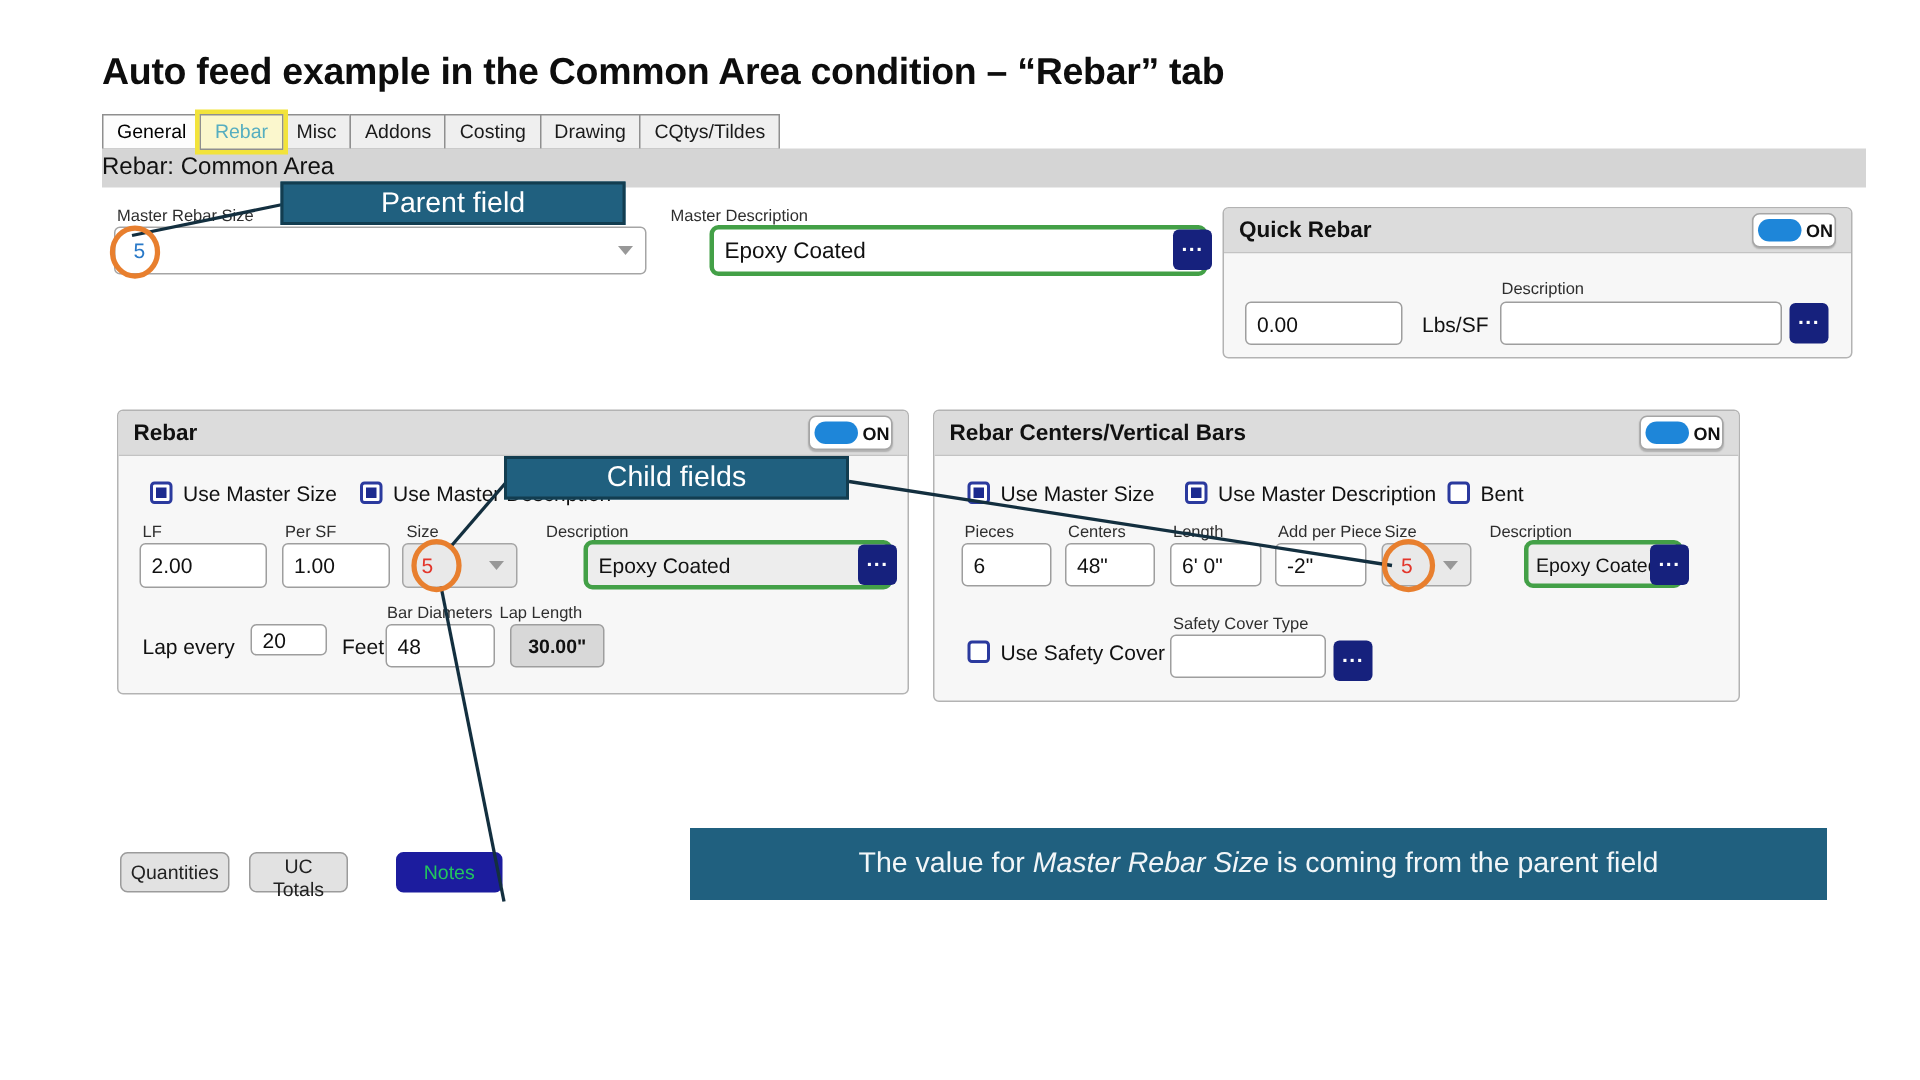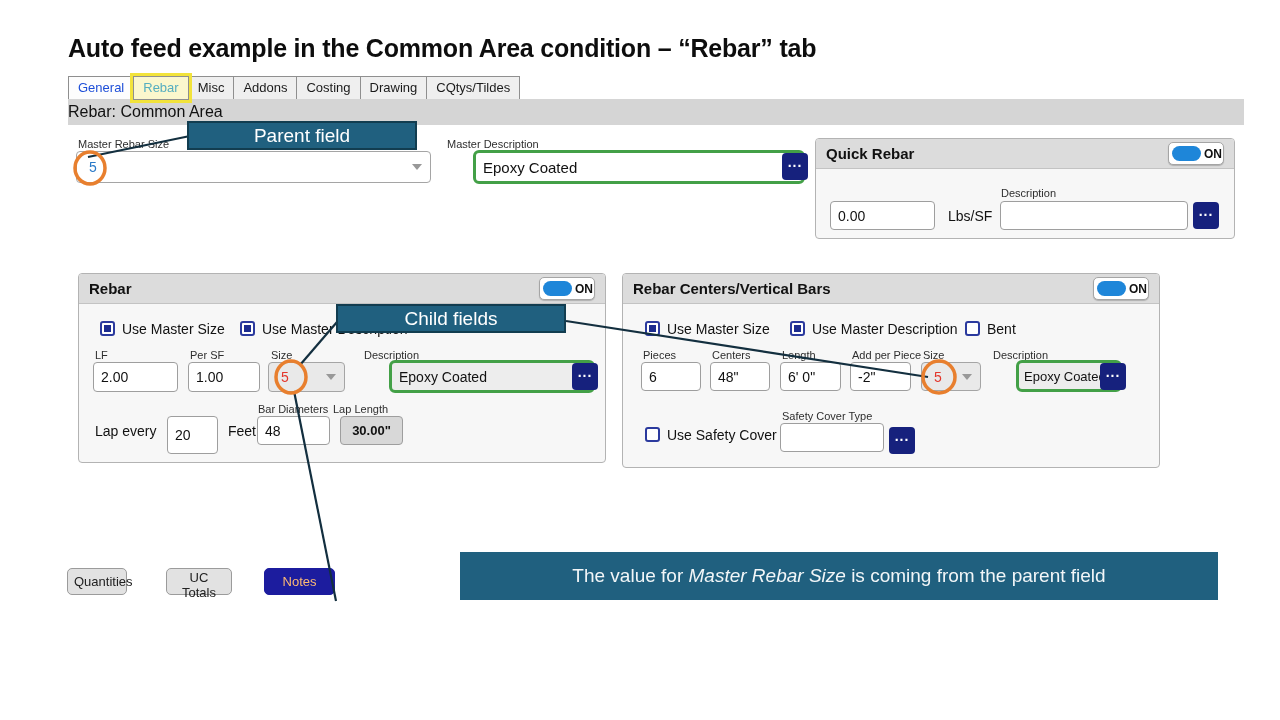--- a/index.html
+++ b/index.html
@@ -6,21 +6,21 @@
   .canvas{position:relative;width:1280px;height:720px;background:#fff;
           font-family:"Liberation Sans",sans-serif;overflow:hidden;}
 
   .slide-title{position:absolute;left:68px;top:34px;font-size:25px;font-weight:bold;color:#0d0d0d;
                letter-spacing:-0.2px;white-space:nowrap;}
 
   
   .tabbar{position:absolute;left:68px;top:76px;display:flex;}
   .tab{height:22px;line-height:22px;padding:0 9px;font-size:13px;background:#efefef;
        border:1px solid #8f8f8f;margin-left:-1px;color:#1a1a1a;white-space:nowrap;cursor:pointer;}
-  .tab.t-general{background:#fdfdfd;color:#1d4ed8;margin-left:0;}
+  .tab.t-general{background:#fdfdfd;color:#000000;margin-left:0;}
   .tab.t-rebar{background:#fbf7cd;color:#56aec0;outline:3px solid #f2e33b;z-index:3;position:relative;}
 
   .graybar{position:absolute;left:68px;top:99px;width:1176px;height:26px;background:#d5d5d5;
            color:#111;font-size:16px;line-height:26px;box-sizing:border-box;}
 
   .small-label{position:absolute;font-size:11px;color:#2e2e2e;white-space:nowrap;}
   .plain-label{position:absolute;font-size:14px;color:#111;white-space:nowrap;}
 
   input.tbox{position:absolute;background:#fff;border:1px solid #9e9e9e;border-radius:4px;
              font-size:14px;color:#111;padding:0 7px;box-sizing:border-box;
@@ -56,21 +56,21 @@
       cursor:pointer;}
   .cb .inner{width:7px;height:7px;background:#1c2b8f;}
   .cb-label{position:absolute;font-size:14px;color:#111;white-space:nowrap;}
 
   .robox{position:absolute;background:#d8d8d8;border:1px solid #9e9e9e;border-radius:4px;
          font-size:13px;font-weight:bold;color:#111;display:flex;align-items:center;
          justify-content:center;box-sizing:border-box;}
 
   .gbtn{position:absolute;height:27px;background:#e2e2e2;border:1px solid #9b9b9b;border-radius:5px;
         font-size:13px;color:#222;font-family:"Liberation Sans",sans-serif;cursor:pointer;}
-  .gbtn.navy{background:#1c1c9e;color:#fdba74;border-color:#1c1c9e;}
+  .gbtn.navy{background:#1c1c9e;color:#22c55e;border-color:#1c1c9e;}
 
   .annot-box{position:absolute;background:#20607f;border:2px solid #123d50;color:#fff;
              font-size:19px;display:flex;align-items:center;justify-content:center;z-index:6;
              box-sizing:border-box;}
   .callout{position:absolute;left:460px;top:552px;width:758px;height:48px;background:#20607f;
            color:#f2f6f8;font-size:19px;display:flex;align-items:center;justify-content:center;
            white-space:pre;}
   .overlay{position:absolute;left:0;top:0;width:1280px;height:720px;z-index:5;pointer-events:none;}
 </style>
 </head>
@@ -141,21 +141,21 @@
   <div class="small-label" style="left:271px;top:349px;">Size</div>
   <div class="combo disabled" style="left:268px;top:362px;width:77px;height:30px;">
     <span class="val red">5</span>
     <span class="arrow"></span>
   </div>
   <div class="small-label" style="left:364px;top:349px;">Description</div>
   <input class="tbox greenbox red" style="left: 361px; top: 360px; width: 206px; height: 33px; background: rgb(237, 237, 237);" value="Epoxy Coated">
   <button class="dots" style="left:572px;top:363px;">...</button>
 
   <div class="plain-label" style="left:95px;top:423px;">Lap every</div>
-  <input class="tbox" style="left: 167px; top: 416px; width: 51px; height: 38px;" value="20">
+  <input class="tbox" style="left: 167px; top: 416px; width: 51px; height: 21px;" value="20">
   <div class="plain-label" style="left:228px;top:423px;">Feet</div>
   <div class="small-label" style="left:258px;top:403px;">Bar Diameters</div>
   <input class="tbox" style="left: 257px; top: 416px; width: 73px; height: 29px;" value="48">
   <div class="small-label" style="left:333px;top:403px;">Lap Length</div>
   <div class="robox" style="left:340px;top:416px;width:63px;height:29px;">30.00"</div>
 
   <div class="panel" style="left:622px;top:273px;width:538px;height:195px;">
     <div class="panel-header">
       <span class="panel-title">Rebar Centers/Vertical Bars</span>
       <span class="toggle">
@@ -191,21 +191,21 @@
   <div class="small-label" style="left:993px;top:349px;">Description</div>
   <input class="tbox greenbox red" style="left: 988px; top: 360px; width: 106px; height: 32px; background: rgb(237, 237, 237); font-size: 13px; padding: 0px 5px;" value="Epoxy Coated">
   <button class="dots" style="left:1100px;top:363px;">...</button>
 
   <span class="cb unchecked" style="left:645px;top:427px;"></span>
   <div class="cb-label" style="left:667px;top:427px;">Use Safety Cover</div>
   <div class="small-label" style="left:782px;top:410px;">Safety Cover Type</div>
   <input class="tbox" style="left: 780px; top: 423px; width: 104px; height: 29px;" value="">
   <button class="dots" style="left:889px;top:427px;">...</button>
 
-  <button class="gbtn" style="left:67px;top:568px;width:60px;">Quantities</button>
+  <button class="gbtn" style="left:80px;top:568px;width:73px;">Quantities</button>
   <button class="gbtn" style="left:166px;top:568px;width:66px;">UC Totals</button>
   <button class="gbtn navy" style="left:264px;top:568px;width:71px;">Notes</button>
 
   <div class="callout"><span>The value for </span><span style="font-style:italic;">Master Rebar Size</span><span> is coming from the parent field</span></div>
 
   <svg class="overlay" viewBox="0 0 1280 720">
     <line x1="190" y1="136" x2="88" y2="157" stroke="#132f3f" stroke-width="2.2"></line>
     <line x1="337" y1="322" x2="300" y2="365" stroke="#132f3f" stroke-width="2.2"></line>
     <line x1="294" y1="391" x2="336" y2="601" stroke="#132f3f" stroke-width="2.2"></line>
     <line x1="566" y1="321" x2="928" y2="377" stroke="#132f3f" stroke-width="2.2"></line>

